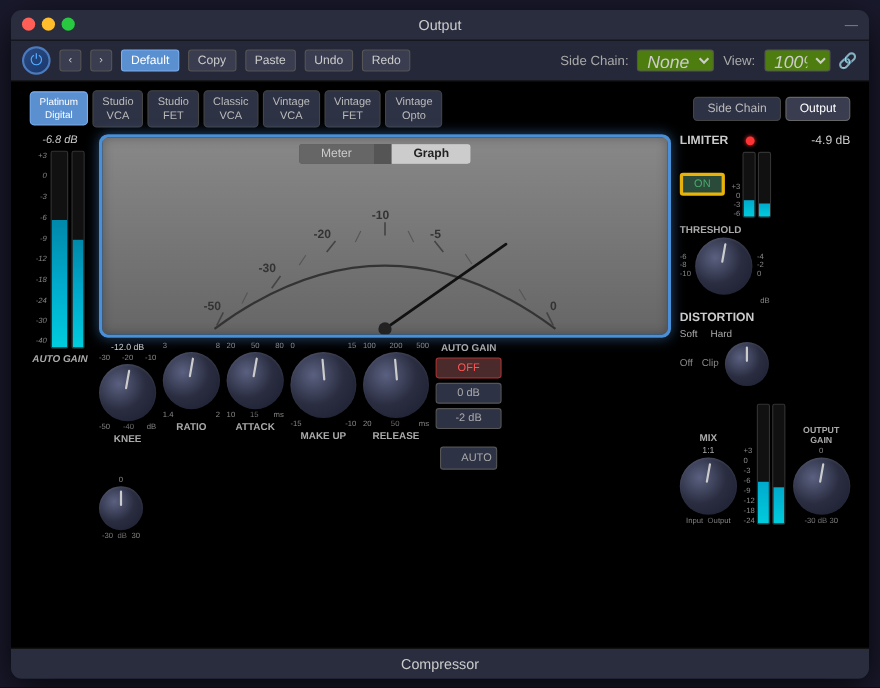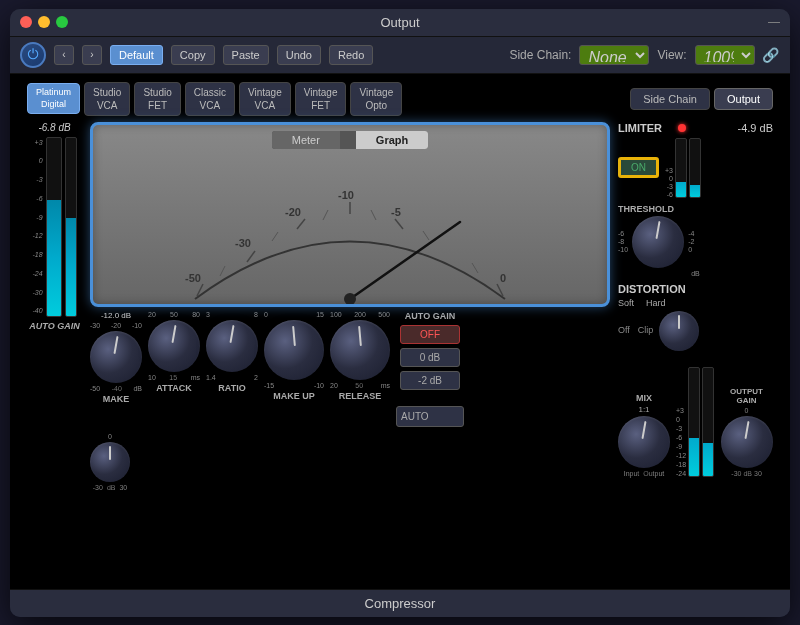--- a/index.html
+++ b/index.html
@@ -436,28 +436,28 @@
     .auto-gain-btn.off {
       background: #4a2a2a;
       color: #ff5555;
       border-color: #aa3333;
     }
     .auto-gain-btn.neutral {
       background: #2e3245;
       color: #aaa;
     }
     .auto-btn {
-      width: 68px;
+      width: 52px;
       padding: 4px;
       background: #2e3245;
       border: 1px solid #555;
       border-radius: 3px;
       color: #aaa;
       font-size: 10px;
-      text-align: left;
+      text-align: right;
       cursor: pointer;
     }
 
     
     .footer {
       background: #2a2d3e;
       height: 28px;
       display: flex;
       align-items: center;
       justify-content: center;
@@ -619,49 +619,49 @@
               <span>-30</span>
               <span>-20</span>
               <span>-10</span>
             </div>
             <div class="knob knob-md" style="--rot:-20deg;"></div>
             <div style="display:flex; gap:2px; font-size:7px; color:#888; justify-content:space-between; width:52px;">
               <span>-50</span>
               <span>-40</span>
               <span>dB</span>
             </div>
-            <div class="knob-label">MAKE</div>
+            <div class="knob-label">KNEE</div>
+          </div>
+
+          <div class="knob-group">
+            <div style="display:flex; gap:4px; font-size:7px; color:#888; width:52px; justify-content:space-between;">
+              <span>3</span>
+              <span>8</span>
+            </div>
+            <div class="knob knob-md"></div>
+            <div style="display:flex; gap:4px; font-size:7px; color:#888; width:52px; justify-content:space-between;">
+              <span>1.4</span>
+              <span>2</span>
+            </div>
+            <div class="knob-label">RATIO</div>
           </div>
 
           <div class="knob-group">
             <div style="display:flex; gap:2px; font-size:7px; color:#888; width:52px; justify-content:space-between;">
               <span>20</span>
               <span>50</span>
               <span>80</span>
             </div>
             <div class="knob knob-md"></div>
             <div style="display:flex; gap:2px; font-size:7px; color:#888; width:52px; justify-content:space-between;">
               <span>10</span>
               <span>15</span>
               <span>ms</span>
             </div>
             <div class="knob-label">ATTACK</div>
-          </div>
-
-          <div class="knob-group">
-            <div style="display:flex; gap:4px; font-size:7px; color:#888; width:52px; justify-content:space-between;">
-              <span>3</span>
-              <span>8</span>
-            </div>
-            <div class="knob knob-md"></div>
-            <div style="display:flex; gap:4px; font-size:7px; color:#888; width:52px; justify-content:space-between;">
-              <span>1.4</span>
-              <span>2</span>
-            </div>
-            <div class="knob-label">RATIO</div>
           </div>
 
           <div class="knob-group">
             <div style="display:flex; gap:2px; font-size:7px; color:#888; width:60px; justify-content:space-between;">
               <span>0</span>
               <span>15</span>
             </div>
             <div class="knob knob-lg"></div>
             <div style="display:flex; gap:2px; font-size:7px; color:#888; width:60px; justify-content:space-between;">
               <span>-15</span>

